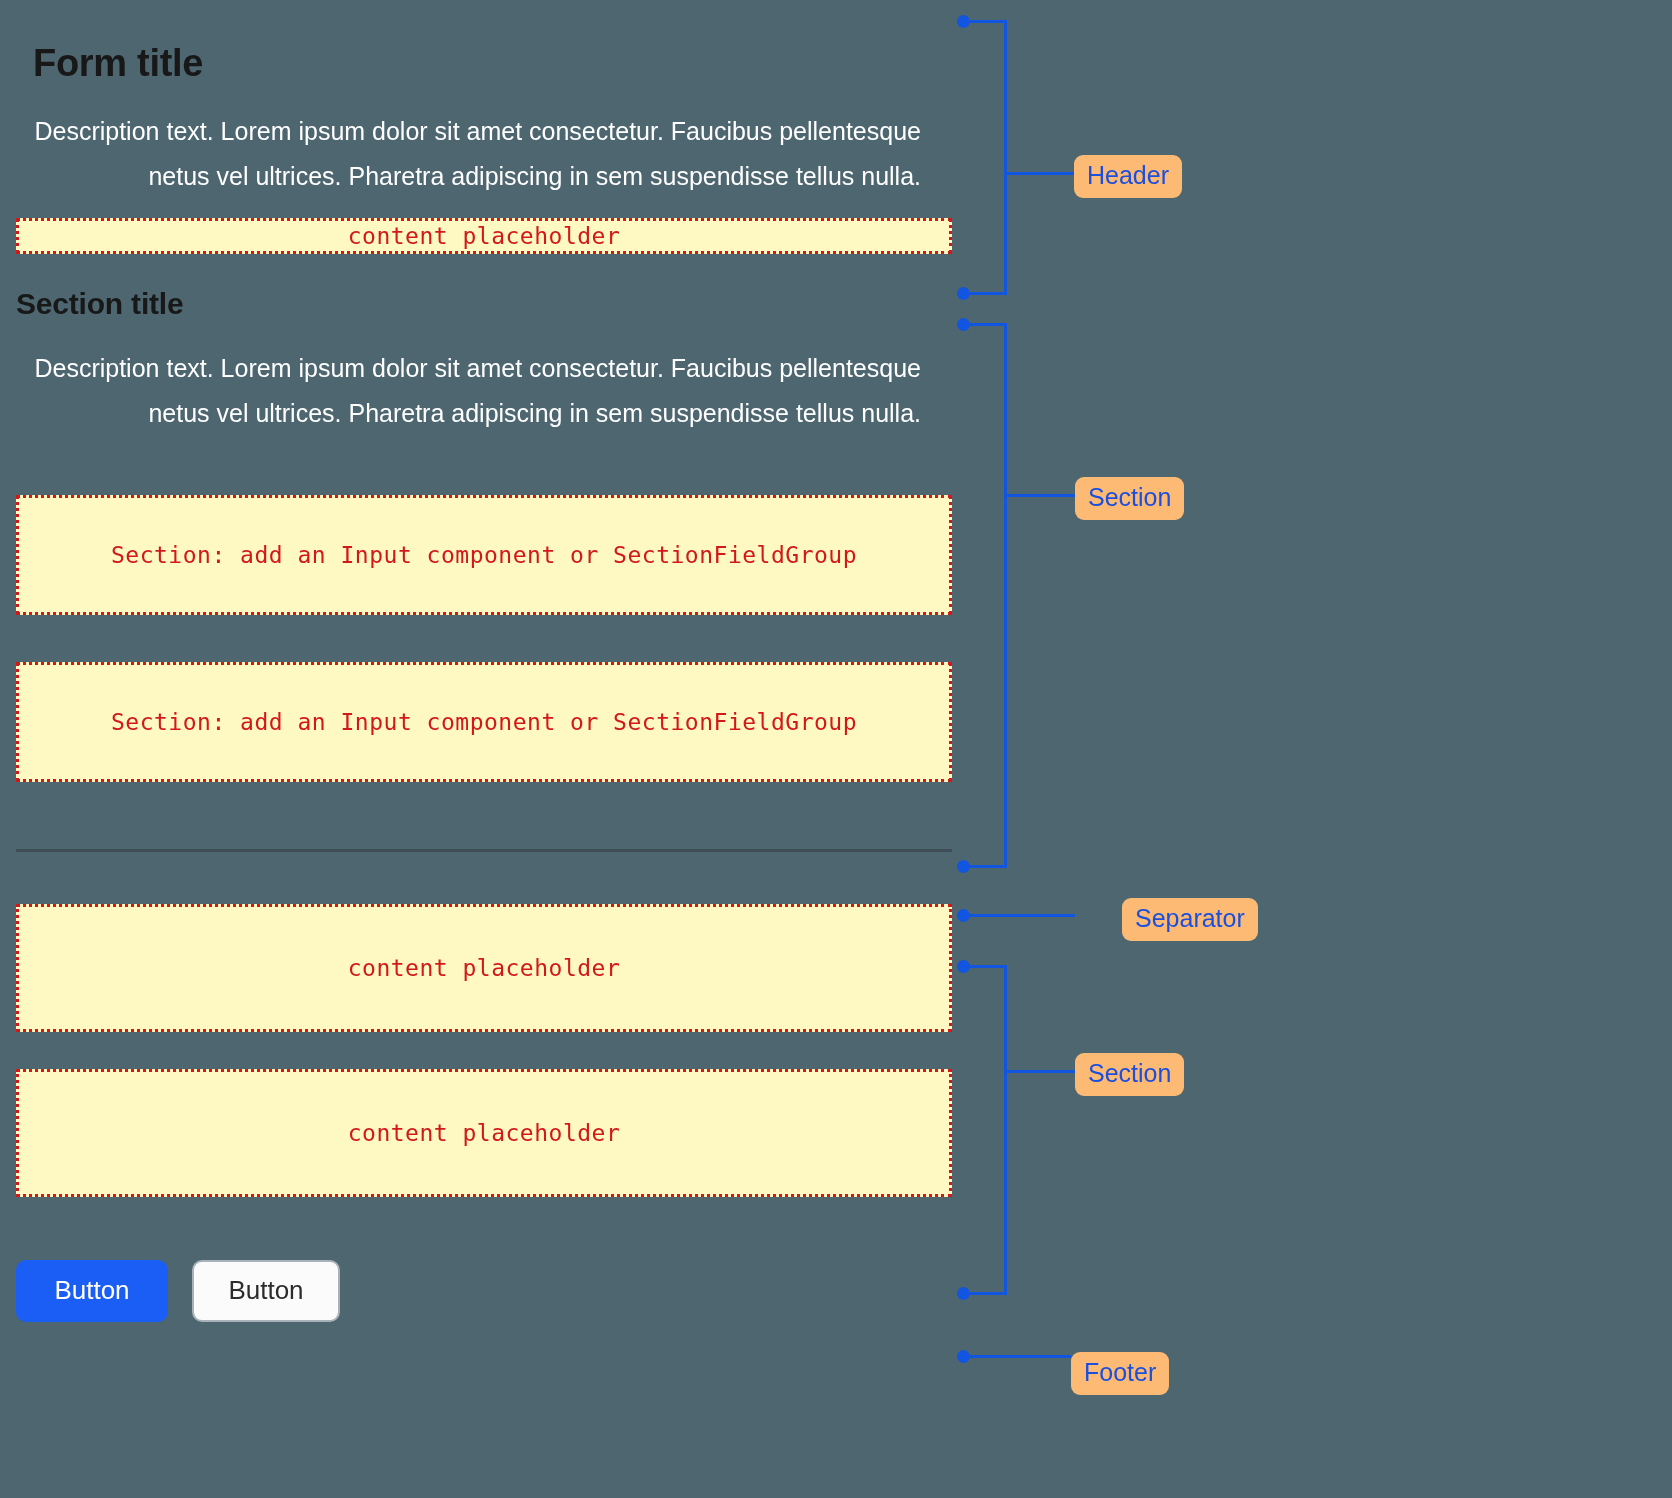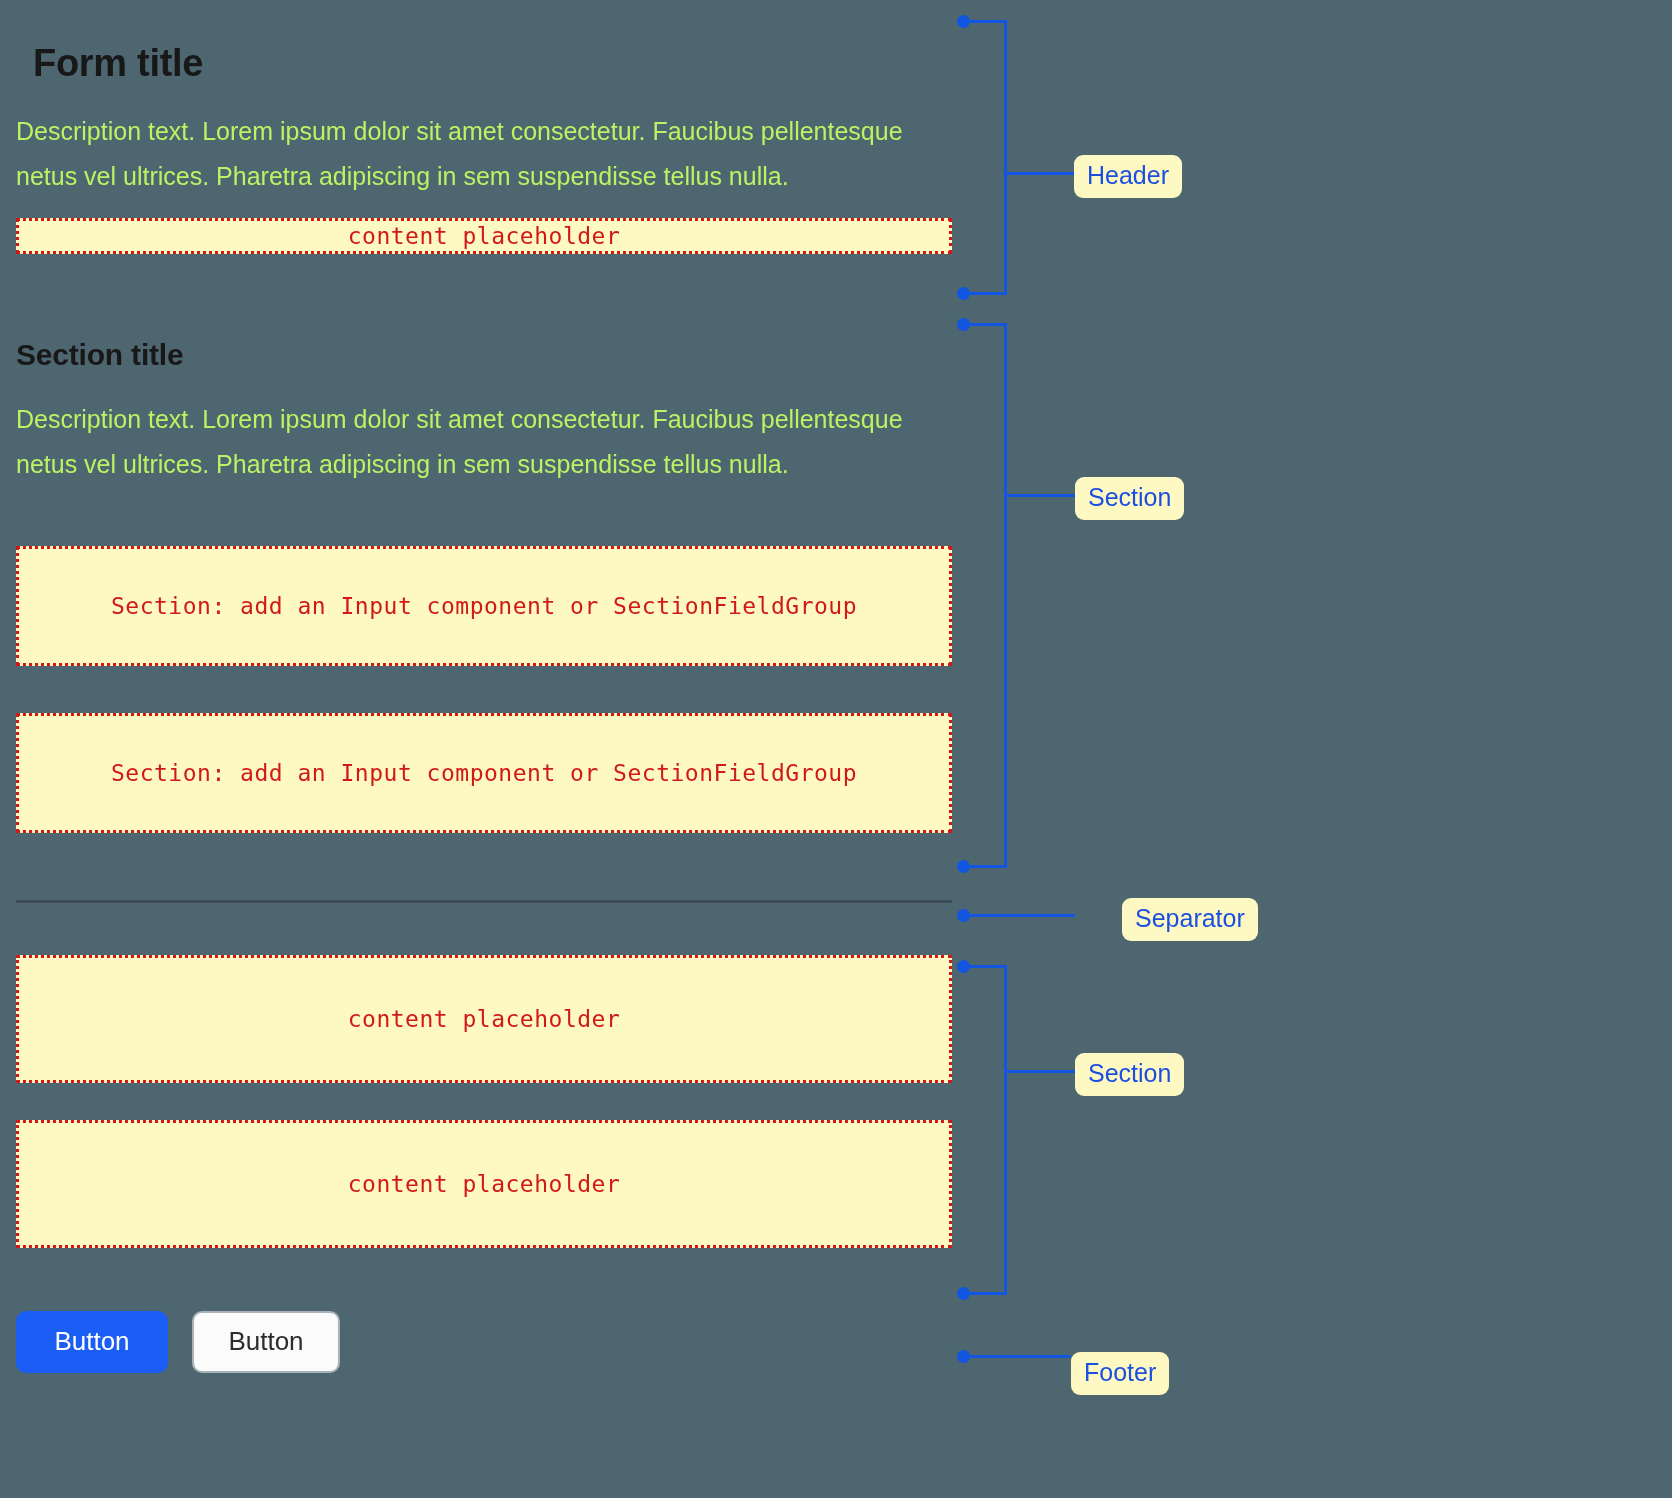--- a/index.html
+++ b/index.html
@@ -37,24 +37,25 @@
     font-size: 30px;
     font-weight: 700;
     color: #181818;
     letter-spacing: -0.2px;
     margin: 0;
     line-height: 1.2;
   }
 
   .desc-text {
     font-size: 25px;
-    color: #bef264;
+    color: #ffffff;
     line-height: 1.82;
     margin: 0;
     max-width: 905px;
+    text-align: right;
   }
 
   
   .placeholder {
     background: #fef9c3;
     border: 3px dotted #d21818;
     color: #d21818;
     font-family: "DejaVu Sans Mono", monospace;
     font-size: 23px;
     display: flex;
@@ -125,21 +126,21 @@
     height: 3px;
     background: #1155e0;
   }
   .anno-vline {
     position: absolute;
     width: 3px;
     background: #1155e0;
   }
   .anno-label {
     position: absolute;
-    background: #fef9c3;
+    background: #fdba74;
     color: #1a4fe0;
     font-size: 25px;
     border-radius: 9px;
     padding: 5px 13px 7px 13px;
     white-space: nowrap;
     line-height: 1.25;
   }
 </style>
 </head>
 <body>
@@ -147,21 +148,21 @@
 <div class="form-column">
 
   <div>
     <h1 class="form-title">Form title</h1>
 
     <p class="desc-text" style="margin-top:22px;">Description text. Lorem ipsum dolor sit amet consectetur. Faucibus pellentesque netus vel ultrices. Pharetra adipiscing in sem suspendisse tellus nulla.</p>
 
     <div class="placeholder thin" style="margin-top:18px; width:936px;">content placeholder</div>
   </div>
 
-  <div style="margin-top:83px;">
+  <div style="margin-top:32px;">
     <h2 class="section-title">Section title</h2>
 
     <p class="desc-text" style="margin-top:24px;">Description text. Lorem ipsum dolor sit amet consectetur. Faucibus pellentesque netus vel ultrices. Pharetra adipiscing in sem suspendisse tellus nulla.</p>
 
     <div class="placeholder tall" style="margin-top:58px; width:936px;">Section: add an Input component or SectionFieldGroup</div>
 
     <div class="placeholder tall" style="margin-top:47px; width:936px;">Section: add an Input component or SectionFieldGroup</div>
   </div>
 
   <div class="separator-line" style="margin-top:67px;"></div>

